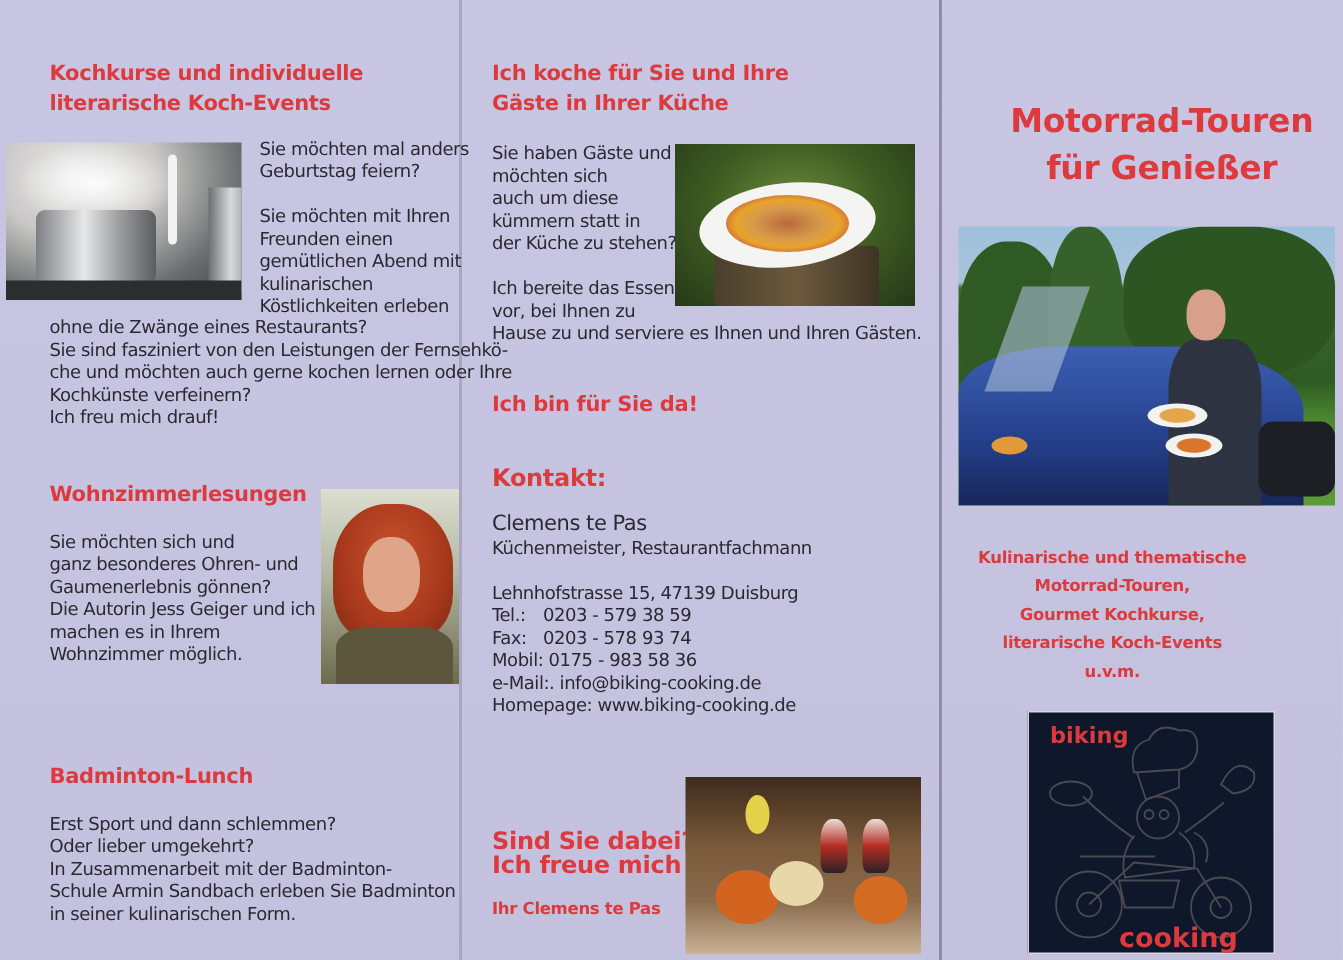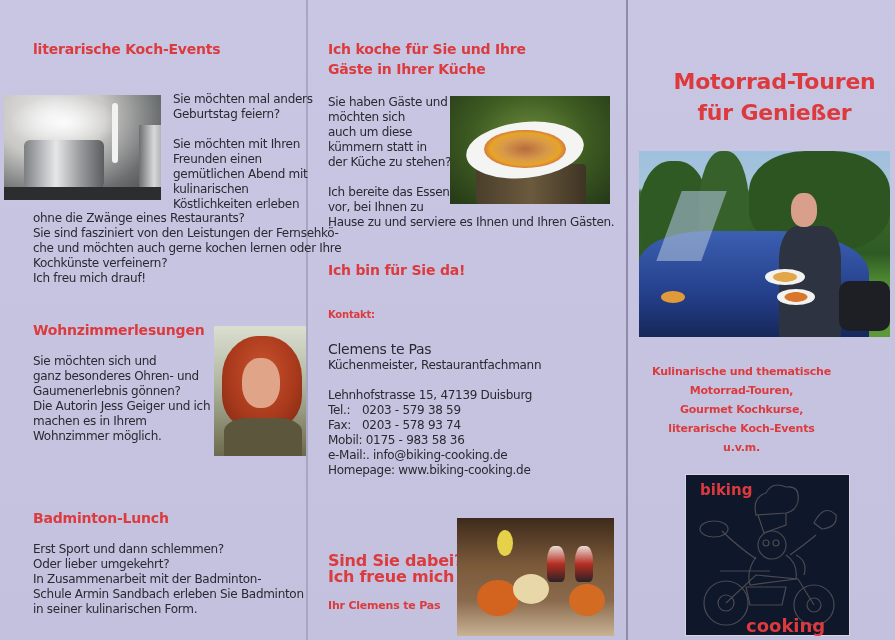--- a/index.html
+++ b/index.html
@@ -78,20 +78,21 @@
 
 <div class="page">
 
   <div class="panel p1"></div>
   <div class="panel p2"></div>
   <div class="panel p3"></div>
   <div class="fold f1"></div>
   <div class="fold f2"></div>
 
   <div class="abs h h1" style="left:33px; top:39px;">
+    <span class="line">Kochkurse und individuelle</span>
     <span class="line">literarische Koch-Events</span>
   </div>
 
   <div class="photo pots">
     <div class="steam"></div>
       <div class="pot1"></div>
       <div class="pot2"></div>
       <div class="spoon"></div>
       <div class="grate"></div>
   </div>
@@ -160,21 +161,21 @@
   </div>
 
   <div class="photo salad">
     <div class="stump"></div>
       <div class="plate"></div>
       <div class="food"></div>
   </div>
 
   <div class="abs h h1" style="left:328px; top:260px;">Ich bin für  Sie da!</div>
 
-  <div class="abs h" style="left:328px; top:309px; font-size:10px;text-align:center;">Kontakt:</div>
+  <div class="abs h" style="left:328px; top:309px; font-size:16px;text-align:center;">Kontakt:</div>
 
   <div class="abs" style="left:328px; top:341px; font-size:14px; color:#2b2831; font-family:'DejaVu Sans', sans-serif; letter-spacing:-0.3px;">Clemens te Pas</div>
   <div class="abs txt" style="left:328px; top:358px;">Küchenmeister, Restaurantfachmann</div>
 
   <div class="abs txt" style="left:328px; top:388px;">
     <span class="line">Lehnhofstrasse 15, 47139 Duisburg</span>
     <span class="line">
       <span style="display:inline-block; width:34px;">Tel.:</span><span>0203 - 579 38 59</span>
     </span>
     <span class="line">

